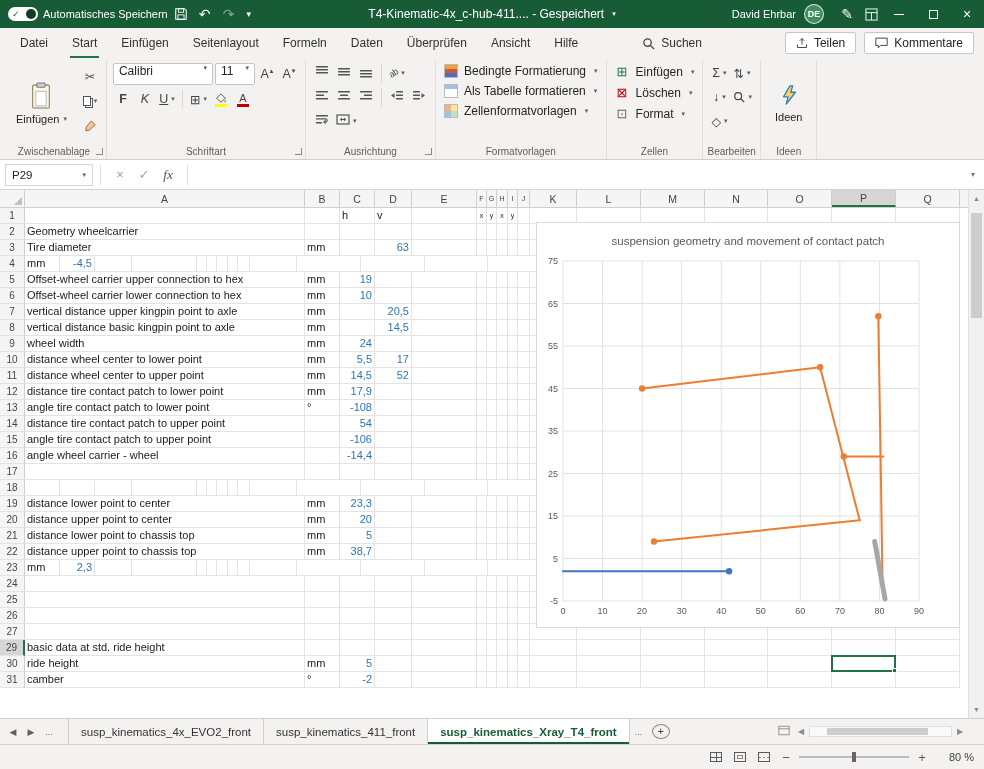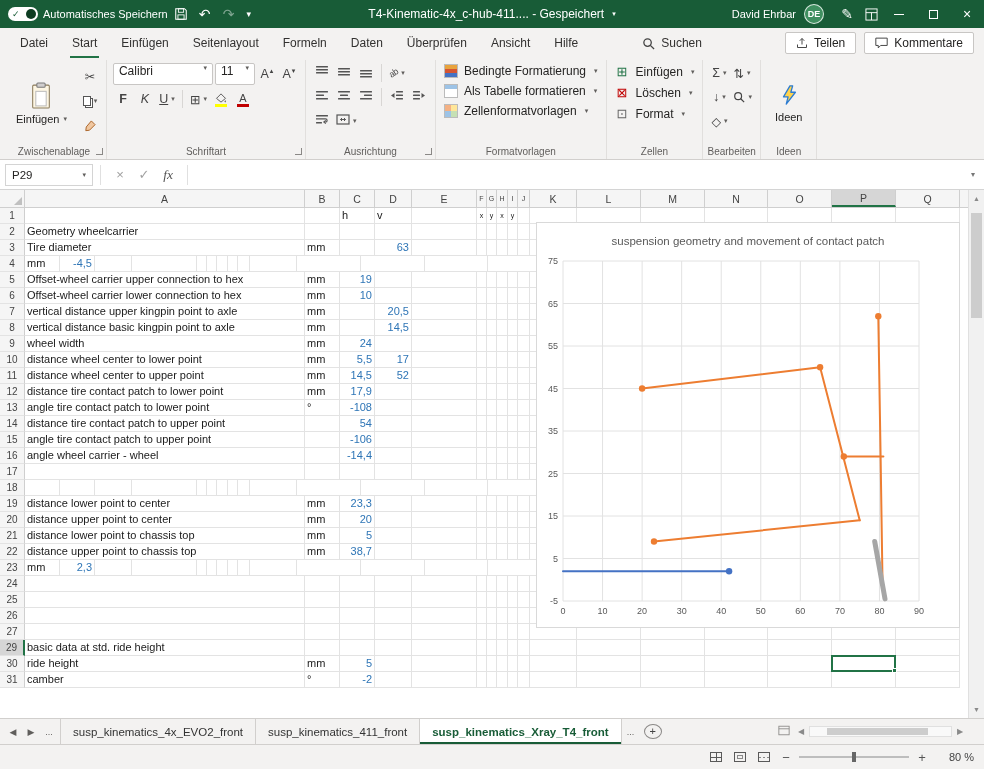--- a/index.html
+++ b/index.html
@@ -92,21 +92,21 @@
   .fill-handle{position:absolute;right:-3px;bottom:-3px;width:5px;height:5px;background:#217346;border:1px solid #fff;pointer-events:auto;cursor:crosshair}
   .vscroll{position:absolute;top:0;right:0;width:16px;bottom:0;background:#f1f1f1;border-left:1px solid #e0e0e0;display:flex;flex-direction:column;align-items:center}
   .varrow{font-size:7px;color:#8a8a8a;padding:5px 0;cursor:pointer}
   .vtrack{flex:1;width:100%;position:relative}
   .vthumb{position:absolute;top:6px;left:2px;right:2px;height:105px;background:#cdcdcd;cursor:grab}
 
   
   .tabbar{height:26px;background:#f3f2f1;border-top:1px solid #d1cfcd;display:flex;align-items:center;padding-left:4px}
   .tnav{min-width:18px;text-align:center;font-size:9px;color:#605e5c;cursor:pointer}
   .tnav.add{width:15px;height:15px;border:1px solid #8a8886;border-radius:50%;font-size:11px;line-height:13px;color:#444;margin-left:4px}
-  #sheet-tabs{display:flex;height:100%;margin-left:2px}
+  #sheet-tabs{display:flex;height:100%;margin-left:10px}
   .stab{display:flex;align-items:center;padding:0 12px;font-size:11.5px;color:#333;border-right:1px solid #d1cfcd;cursor:pointer;white-space:nowrap}
   .stab:first-child{border-left:1px solid #d1cfcd}
   .stab.active{background:#fff;color:#185c37;font-weight:bold;box-shadow:inset 0 -2px 0 #185c37}
   .tb-spacer{flex:1}
   .hscroll{display:flex;align-items:center;width:175px;margin-right:16px;height:100%}
   .harrow{font-size:8px;color:#8a8a8a;width:16px;text-align:center;cursor:pointer}
   .htrack{flex:1;height:11px;background:#f9f9f9;border:1px solid #e0e0e0;position:relative}
   .hthumb{position:absolute;top:1px;bottom:1px;left:12%;width:72%;background:#cdcdcd;cursor:grab}
 
   

